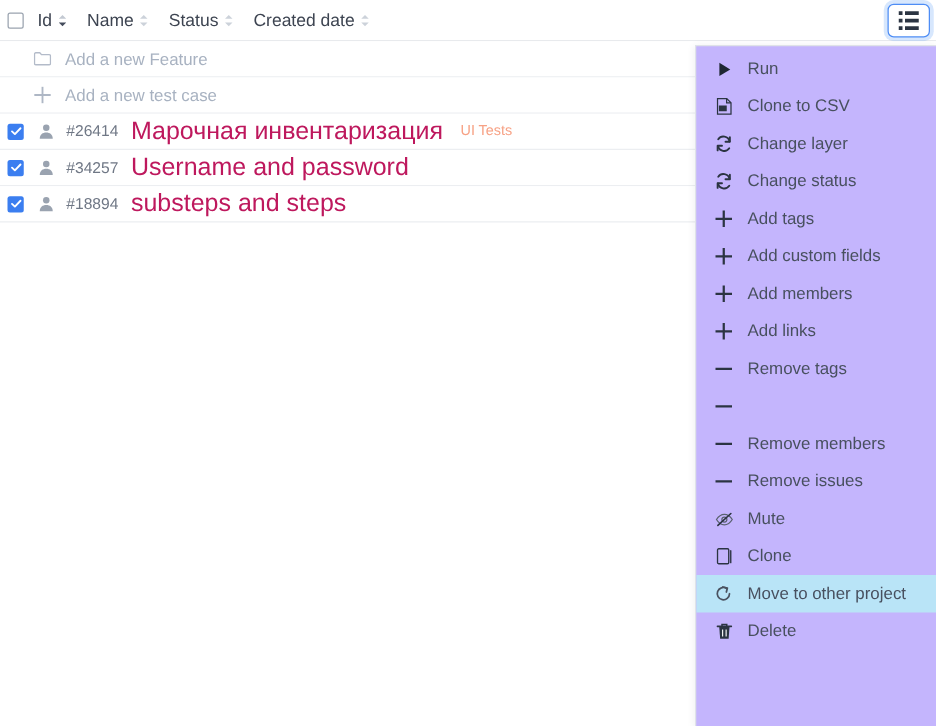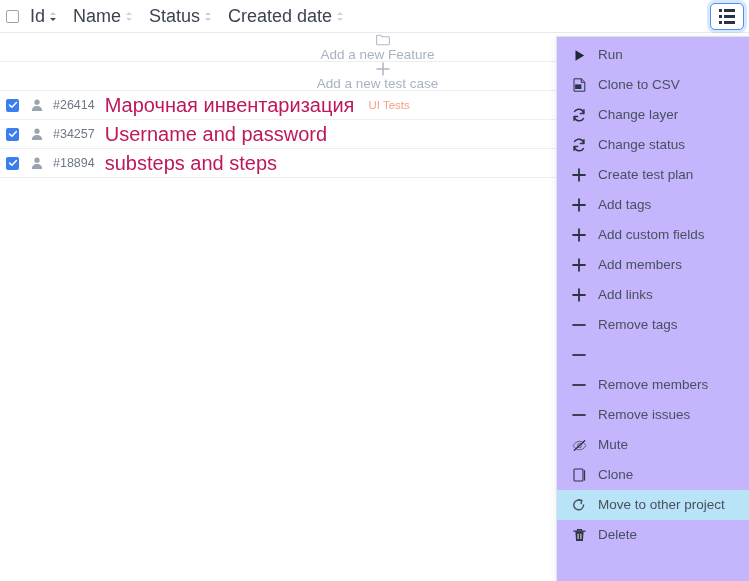--- a/index.html
+++ b/index.html
@@ -40,21 +40,21 @@
     margin-left: 6px;
     margin-right: 11px;
     background: #ffffff;
     flex: none;
   }
   .col {
     display: flex;
     align-items: center;
     gap: 4px;
     margin-right: 16px;
-    font-size: 18px;
+    font-size: 14px;
     color: #3d4451;
     white-space: nowrap;
   }
   .sort-ico {
     display: inline-flex;
     flex-direction: column;
     justify-content: center;
     line-height: 0;
     width: 8px;
   }
@@ -110,21 +110,20 @@
     box-sizing: border-box;
     display: flex;
     align-items: center;
     border-bottom: 1px solid #eceef1;
     padding-left: 6px;
     background: #ffffff;
   }
   .row.add-row {
     color: #a8b2c1;
     font-size: 13.5px;
-    flex-direction: column;
   }
   .add-icon {
     width: 14px;
     height: 14px;
     margin-left: 21px;
     margin-right: 11px;
     display: flex;
     align-items: center;
     justify-content: center;
     flex: none;
@@ -391,28 +390,20 @@
       <svg width="14" height="14" viewBox="0 0 14 14">
         <path d="M11.6 5.2 A5 5 0 0 0 2.6 3.4" fill="none" stroke="#2b3442" stroke-width="1.5" stroke-linecap="round"></path>
         <path d="M2.4 8.8 A5 5 0 0 0 11.4 10.6" fill="none" stroke="#2b3442" stroke-width="1.5" stroke-linecap="round"></path>
         <path d="M11.9 1.7 L11.9 5.4 L8.4 5.4" fill="none" stroke="#2b3442" stroke-width="1.5" stroke-linecap="round" stroke-linejoin="round"></path>
         <path d="M2.1 12.3 L2.1 8.6 L5.6 8.6" fill="none" stroke="#2b3442" stroke-width="1.5" stroke-linecap="round" stroke-linejoin="round"></path>
       </svg>
     </span>
     <span class="mi-label">Change status</span>
   </div>
 
-  <div class="mi">
-    <span class="mi-icon">
-      <svg width="14" height="14" viewBox="0 0 14 14">
-          <path d="M7 1.3 V12.7 M1.3 7 H12.7" stroke="#2b3442" stroke-width="1.8" stroke-linecap="square"></path>
-        </svg>
-    </span>
-    <span class="mi-label">Create test plan</span>
-  </div>
 
   <div class="mi">
     <span class="mi-icon">
       <svg width="14" height="14" viewBox="0 0 14 14">
           <path d="M7 1.3 V12.7 M1.3 7 H12.7" stroke="#2b3442" stroke-width="1.8" stroke-linecap="square"></path>
         </svg>
     </span>
     <span class="mi-label">Add tags</span>
   </div>
 

